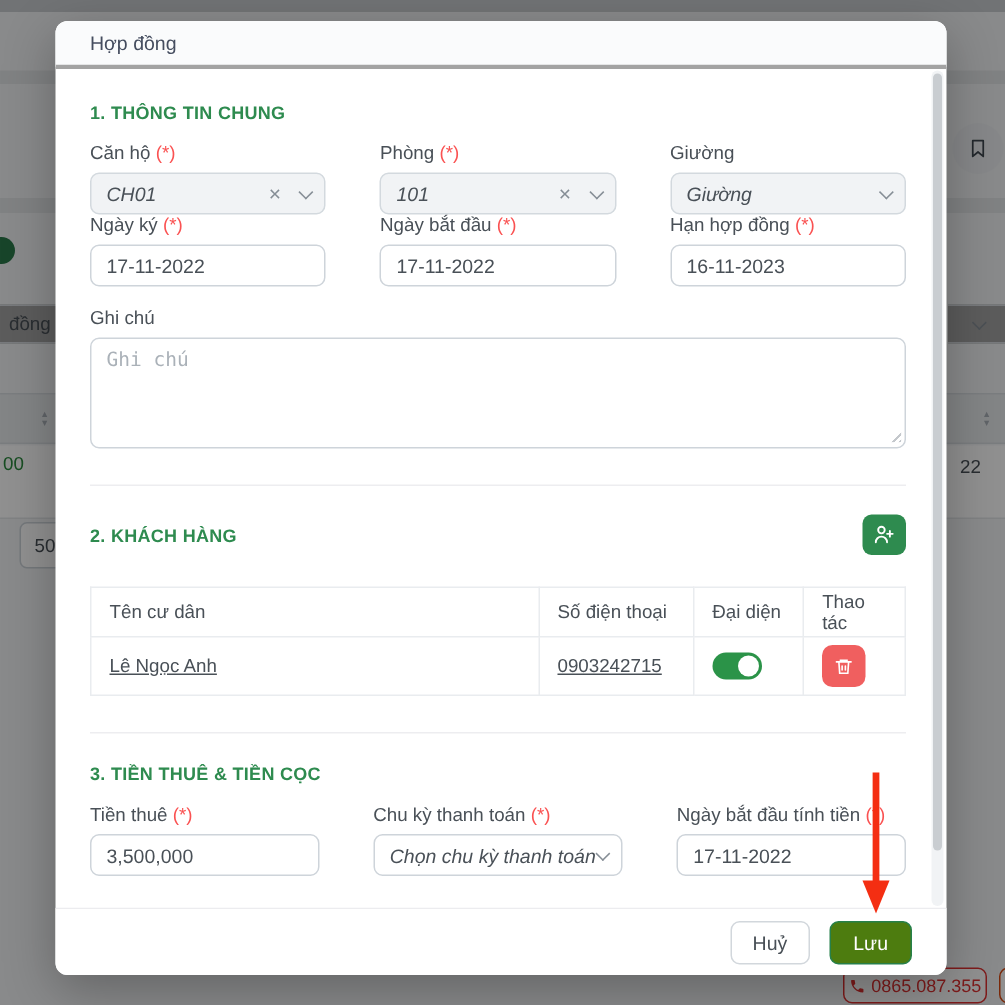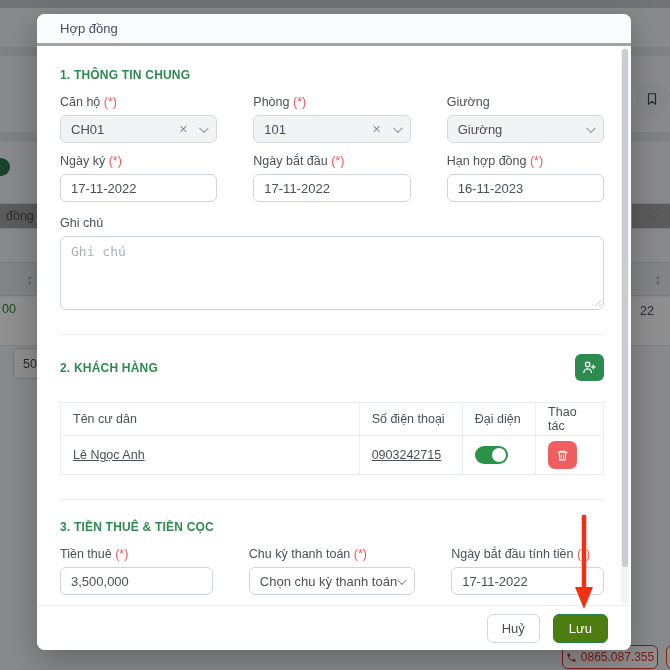--- a/index.html
+++ b/index.html
@@ -49,21 +49,21 @@
     border-bottom:3px solid #a3a3a3; border-radius:8px 8px 0 0; font-size:13px; color:#454d5f; }
   .m-body { position:absolute; top:32px; left:0; right:0; bottom:0; overflow:hidden;
     padding:22px 27px 0 23px; border-radius:0 0 8px 8px; }
   .sec-title { font-size:12px; font-weight:bold; color:#2e8b4f; letter-spacing:.2px; }
   .grid3 { display:grid; grid-template-columns:1fr 1fr 1fr; column-gap:36px; margin-top:13px; }
   .f-label { font-size:12.5px; color:#495057; margin-bottom:6px; }
   .req { color:#fa5252; }
   .control { height:28px; border:1px solid #ced4da; border-radius:6px; display:flex; align-items:center;
     padding:0 10px; font-size:13px; color:#495057; background:#fff; width:100%; }
   .control.gray { background:#f1f3f5; border-color:#d3d9de; }
-  .control .val { flex:1; overflow:hidden; white-space:nowrap; }
+  .control .val { flex:1; overflow:hidden; white-space:nowrap;font-style:italic; }
   .clear-x { color:#868e96; font-size:14px; margin-right:12px; cursor:pointer; }
   .chev { width:7px; height:7px; border-right:1.5px solid #868e96; border-bottom:1.5px solid #868e96;
     transform:rotate(45deg) translateY(-2px); flex:none; }
   input.control { outline:none; }
   .ta-wrap { position:relative; margin-top:6px; }
   textarea.control { height:74px; resize:none; padding:7px 10px; outline:none; display:block; }
   textarea.control::placeholder { color:#aab1b8; }
   .resize-corner { position:absolute; right:3px; bottom:4px; width:9px; height:9px;
     background:repeating-linear-gradient(135deg,transparent 0 2px,#c4c8cc 2px 3px);
     clip-path:polygon(100% 0,100% 100%,0 100%); }
@@ -176,21 +176,21 @@
       </div>
       <div>
         <div class="f-label"><span>Giường</span></div>
         <div class="control gray">
           <span class="val">Giường</span>
           <span class="chev"></span>
         </div>
       </div>
     </div>
 
-    <div class="grid3" style="margin-top:11px;">
+    <div class="grid3" style="margin-top:0;">
       <div>
         <div class="f-label"><span>Ngày ký</span> <span class="req">(*)</span></div>
         <input class="control" readonly="" value="17-11-2022" style="">
       </div>
       <div>
         <div class="f-label"><span>Ngày bắt đầu</span> <span class="req">(*)</span></div>
         <input class="control" readonly="" value="17-11-2022" style="">
       </div>
       <div>
         <div class="f-label"><span>Hạn hợp đồng</span> <span class="req">(*)</span></div>

